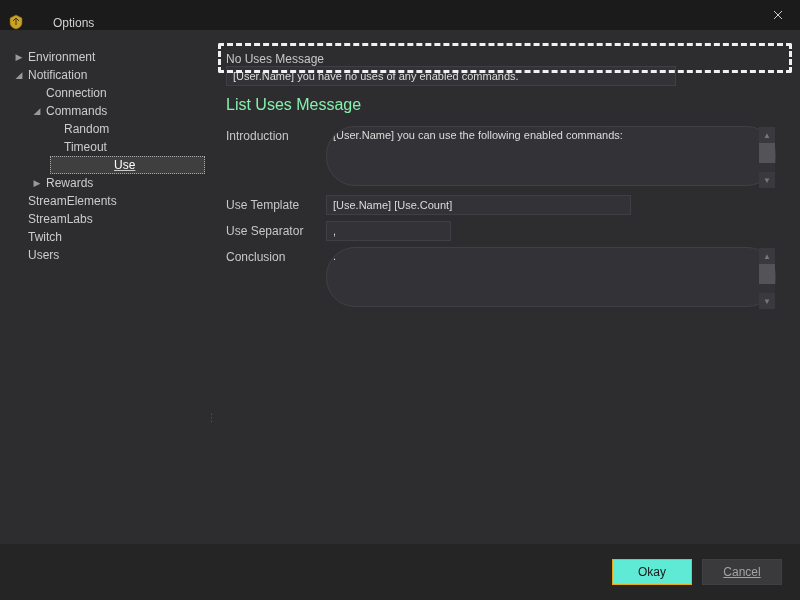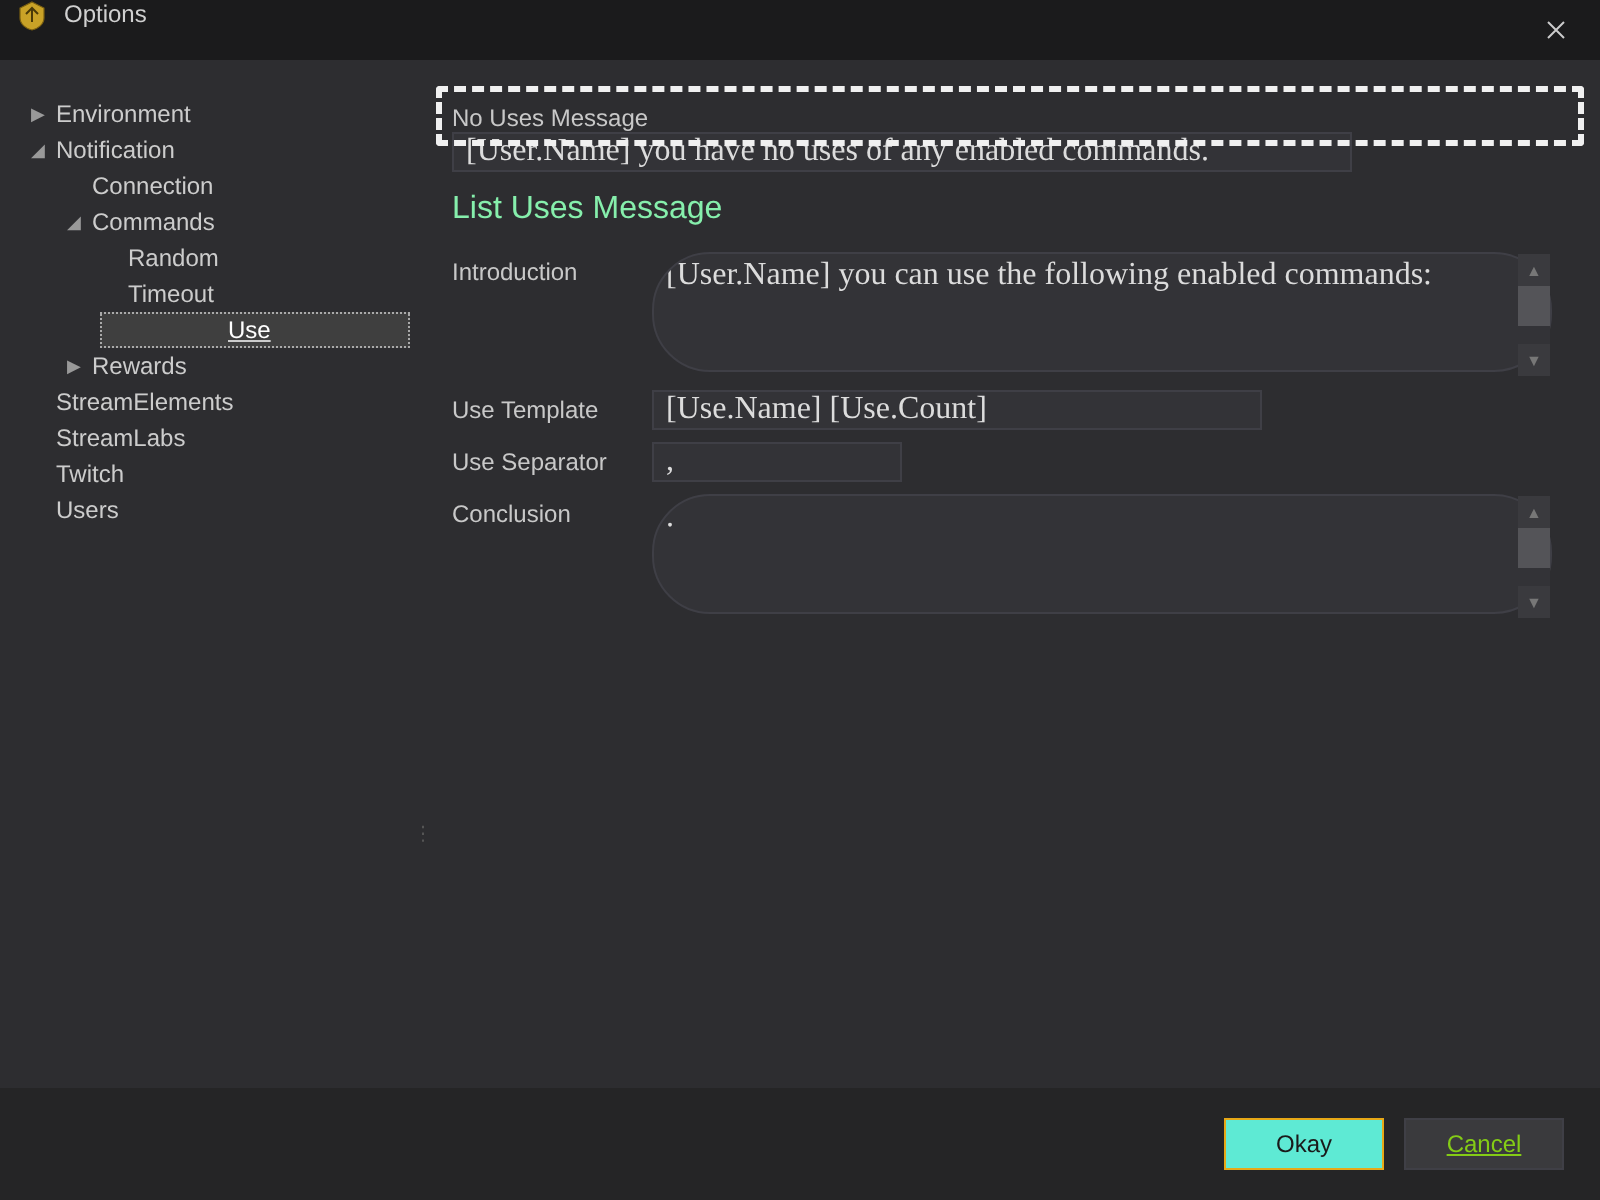--- a/index.html
+++ b/index.html
@@ -1,20 +1,20 @@
 <!DOCTYPE html>
 <html><head>
 <meta charset="utf-8">
 <style>
   * { box-sizing: border-box; margin: 0; padding: 0; }
   html, body { width: 800px; height: 600px; overflow: hidden; font-family: "Segoe UI", Tahoma, sans-serif; font-size: 12px; }
   body { background: #2d2d30; color: #cccccc; display: flex; flex-direction: column; }
 
   
-  .titlebar { height: 30px; background: #1b1b1c; display: flex; align-items: flex-start; padding: 0 0 0 8px; }
+  .titlebar { height: 30px; background: #1b1b1c; display: flex; align-items: flex-end; padding: 0 0 0 8px; gap: 21px; }
   .titlebar .app-icon { width: 16px; height: 16px; margin-right: 8px; display:flex; align-items:center; justify-content:center; }
   .titlebar .title { color: #d0d0d0; font-size: 12px; }
   .titlebar .spacer { flex: 1; }
   .titlebar .close-btn { width: 45px; height: 30px; display:flex; align-items:center; justify-content:center; color:#ccc; }
 
   
   .main { flex:1; display:flex; position:relative; }
 
   
   .sidebar { width: 208px; background:#2d2d30; padding: 18px 0 0 0; }
@@ -41,40 +41,40 @@
   .highlight-box { position:absolute; left:4px; top:13px; width:574px; height:30px; border:3px dashed #f0f0f0; border-radius:2px; z-index:5; pointer-events:none; }
 
   
   .form { padding: 24px 12px 0 12px; }
   .form-row { display:flex; align-items:flex-start; margin-bottom:6px; }
   .form-row.first { margin-top:-5px; margin-bottom:10px;flex-direction:column; }
   .form-label { width:100px; color:#c8c8c8; font-size:12px; padding-top:3px; }
   .section-title { color:#86efac; font-size:16px; font-weight:400; margin: 6px 0 12px 0; }
 
   .text-input, .textarea {
-    background:#333337; border:1px solid #3f3f46; color:#dcdcdc; font-size:16px; padding:2px 6px; font-family:Liberation Serif, serif;
+    background:#333337; border:1px solid #3f3f46; color:#dcdcdc; font-size:11px; padding:2px 6px; font-family:Liberation Sans, sans-serif;
   }
   .text-input { height:20px; }
   .textarea { resize:none;border-radius:29px; }
   .textarea-wrap { position:relative; }
   .vsb { position:absolute; right:1px; top:1px; bottom:1px; width:16px; background:#333337; display:flex; flex-direction:column; }
   .vsb .arrow { height:16px; display:flex; align-items:center; justify-content:center; color:#777; font-size:8px; background:#3a3a3e; }
   .vsb .track { flex:1; background:#333337; }
   .vsb .thumb { width:100%; background:#545458; height:20px; }
 
   .w-450 { width:450px; }
   .w-305 { width:305px; }
   .w-125 { width:125px; }
   .h-60  { height:60px; }
 
   
   .footer { height:56px; background:#252526; display:flex; align-items:center; justify-content:flex-end; padding:0 18px; gap:10px; }
   .btn { height:26px; min-width:80px; padding:0 18px; font-size:12px; border:1px solid #3f3f46; display:flex; align-items:center; justify-content:center; cursor:default; }
   .btn-primary { background:#5eead4; color:#1a1a1a; border-color:#e6a817; }
-  .btn-default { background:#3a3a3d; color:#84cc16;text-decoration:underline; }
+  .btn-default { background:#3a3a3d; color:#a3a3a3;text-decoration:underline; }
 
   svg { display:block; }
 </style>
 </head>
 <body>
 
 <div class="titlebar">
   <span class="app-icon">
     <svg width="16" height="16" viewBox="0 0 16 16">
       <path d="M8 1 L14 4 L14 9 C14 12 11 14.5 8 15 C5 14.5 2 12 2 9 L2 4 Z" fill="#c9a227" stroke="#7a5f10" stroke-width="0.6"></path>

